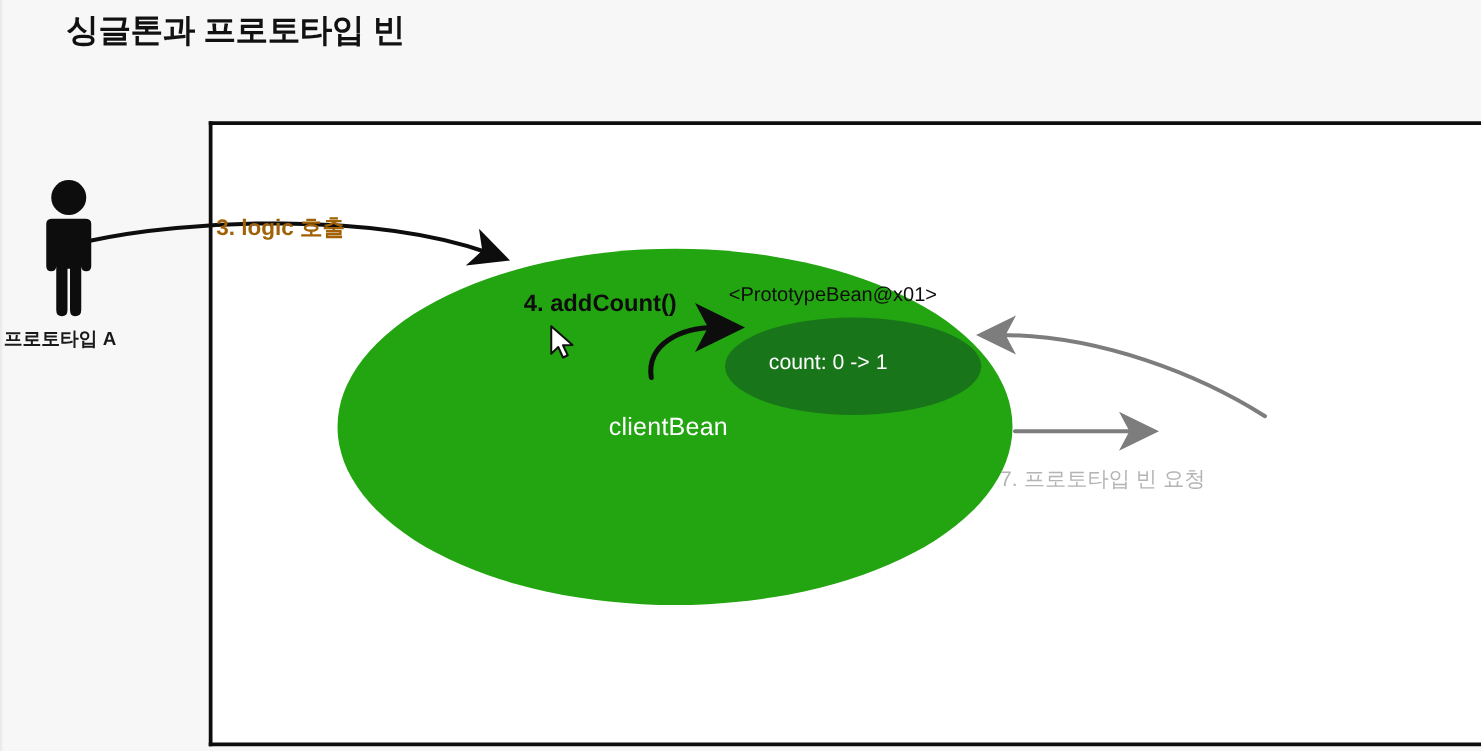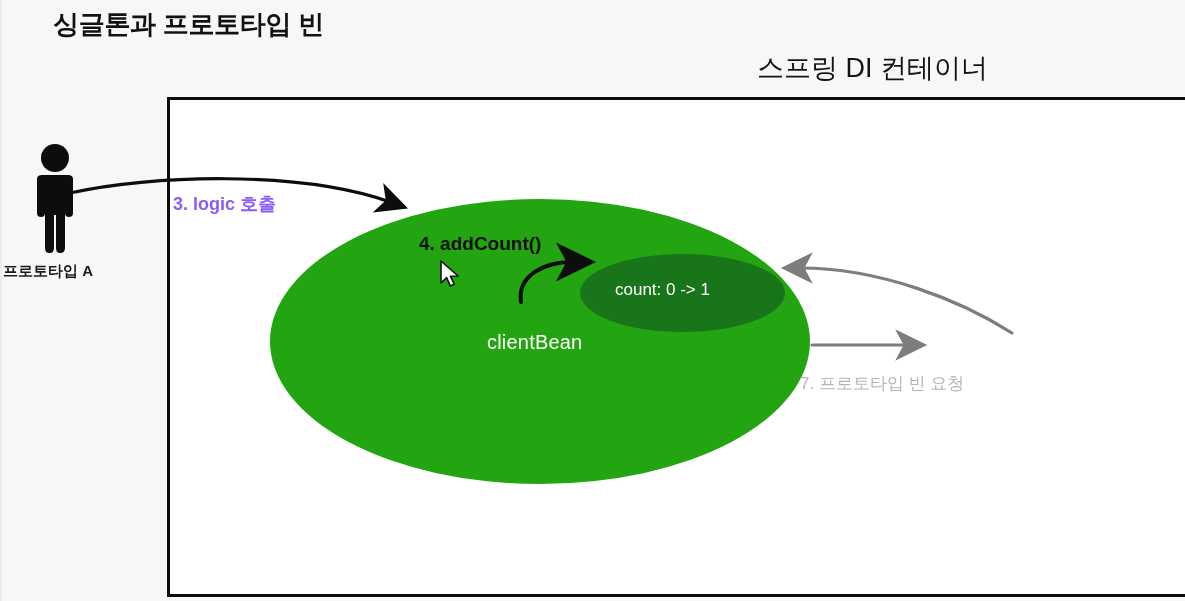--- a/index.html
+++ b/index.html
@@ -122,24 +122,24 @@
     font-size: 16px;
     font-weight: normal;
     color: #0d0d0d;
     white-space: nowrap;
   }
 
   
   .label-logic {
     position: absolute;
     left: 173px;
-    top: 192px;
+    top: 170px;
     font-size: 18px;
     font-weight: bold;
-    color: #8b5cf6;
+    color: #a16207;
     white-space: nowrap;
   }
   .label-addcount {
     position: absolute;
     left: 419px;
     top: 233px;
     font-size: 19px;
     font-weight: bold;
     color: #0d0d0d;
     white-space: nowrap;
@@ -173,37 +173,37 @@
     pointer-events: none;
   }
 </style>
 </head>
 <body>
 
 <div id="stage">
 
   <div class="slide-title">싱글톤과 프로토타입 빈</div>
 
-  <div class="container-title">스프링 DI 컨테이너</div>
 
   <div class="di-box"></div>
 
   <div class="client-figure">
     <svg viewBox="0 0 56 112" width="56" height="112" aria-hidden="true">
       <circle cx="28" cy="15" r="14" fill="#0d0d0d"></circle>
       <path d="M10 36 Q10 32 15 32 L41 32 Q46 32 46 36 L46 70 Q46 74 42 74 Q38 74 38 70 L38 50 L38 105 Q38 110 33 110 Q29 110 29 105 L29 72 L27 72 L27 105 Q27 110 22.5 110 Q18 110 18 105 L18 50 L18 70 Q18 74 14 74 Q10 74 10 70 Z" fill="#0d0d0d"></path>
     </svg>
   </div>
   <div class="client-label">프로토타입 A</div>
 
   <div class="client-bean-ellipse"></div>
   <div class="client-bean-label">clientBean</div>
 
   <div class="proto-bean-ellipse"></div>
   <div class="proto-bean-count">count: 0 -&gt; 1</div>
+  <div class="proto-bean-type">&lt;PrototypeBean@x01&gt;</div>
 
   <svg class="overlay" viewBox="0 0 1185 601">
     <defs>
       <marker id="ah-black" markerWidth="11" markerHeight="11" refX="4" refY="5.5" orient="auto" markerUnits="strokeWidth">
         <path d="M0,0.6 L10,5.5 L0,10.4 L2.6,5.5 Z" fill="#0d0d0d"></path>
       </marker>
       <marker id="ah-gray" markerWidth="11" markerHeight="11" refX="4" refY="5.5" orient="auto" markerUnits="strokeWidth">
         <path d="M0,0.6 L10,5.5 L0,10.4 L2.6,5.5 Z" fill="#7d7d7d"></path>
       </marker>
     </defs>

